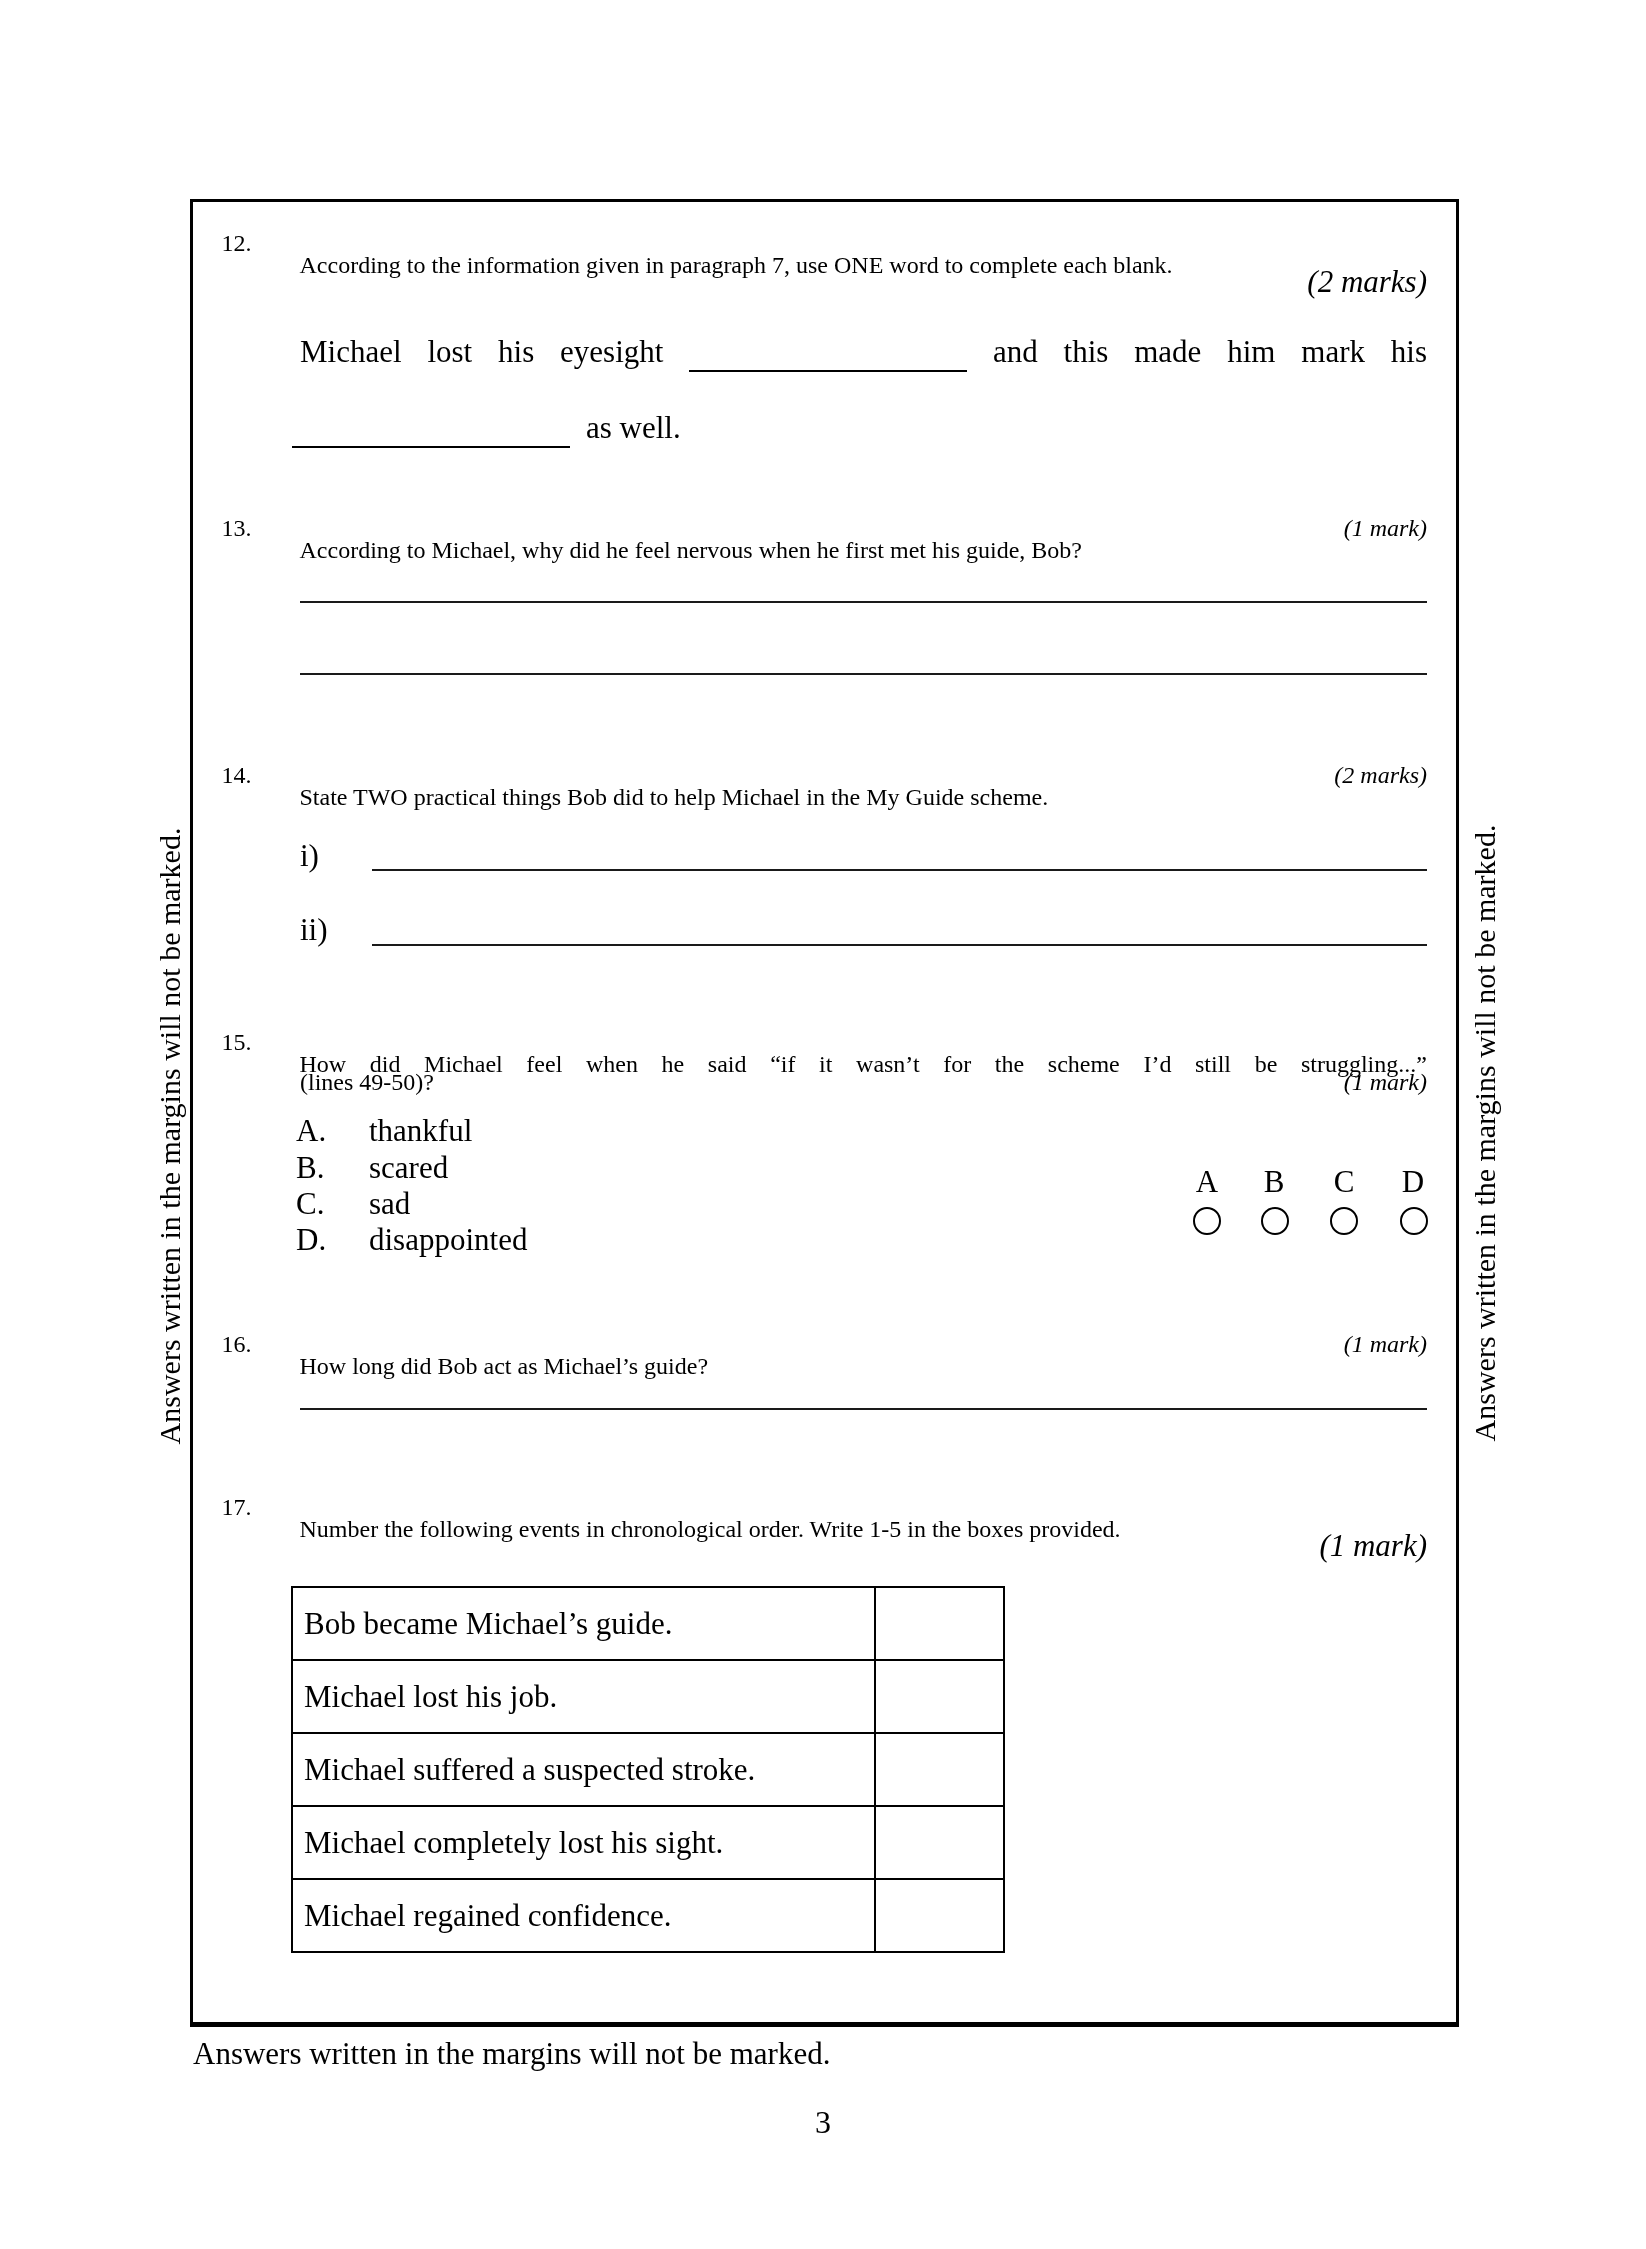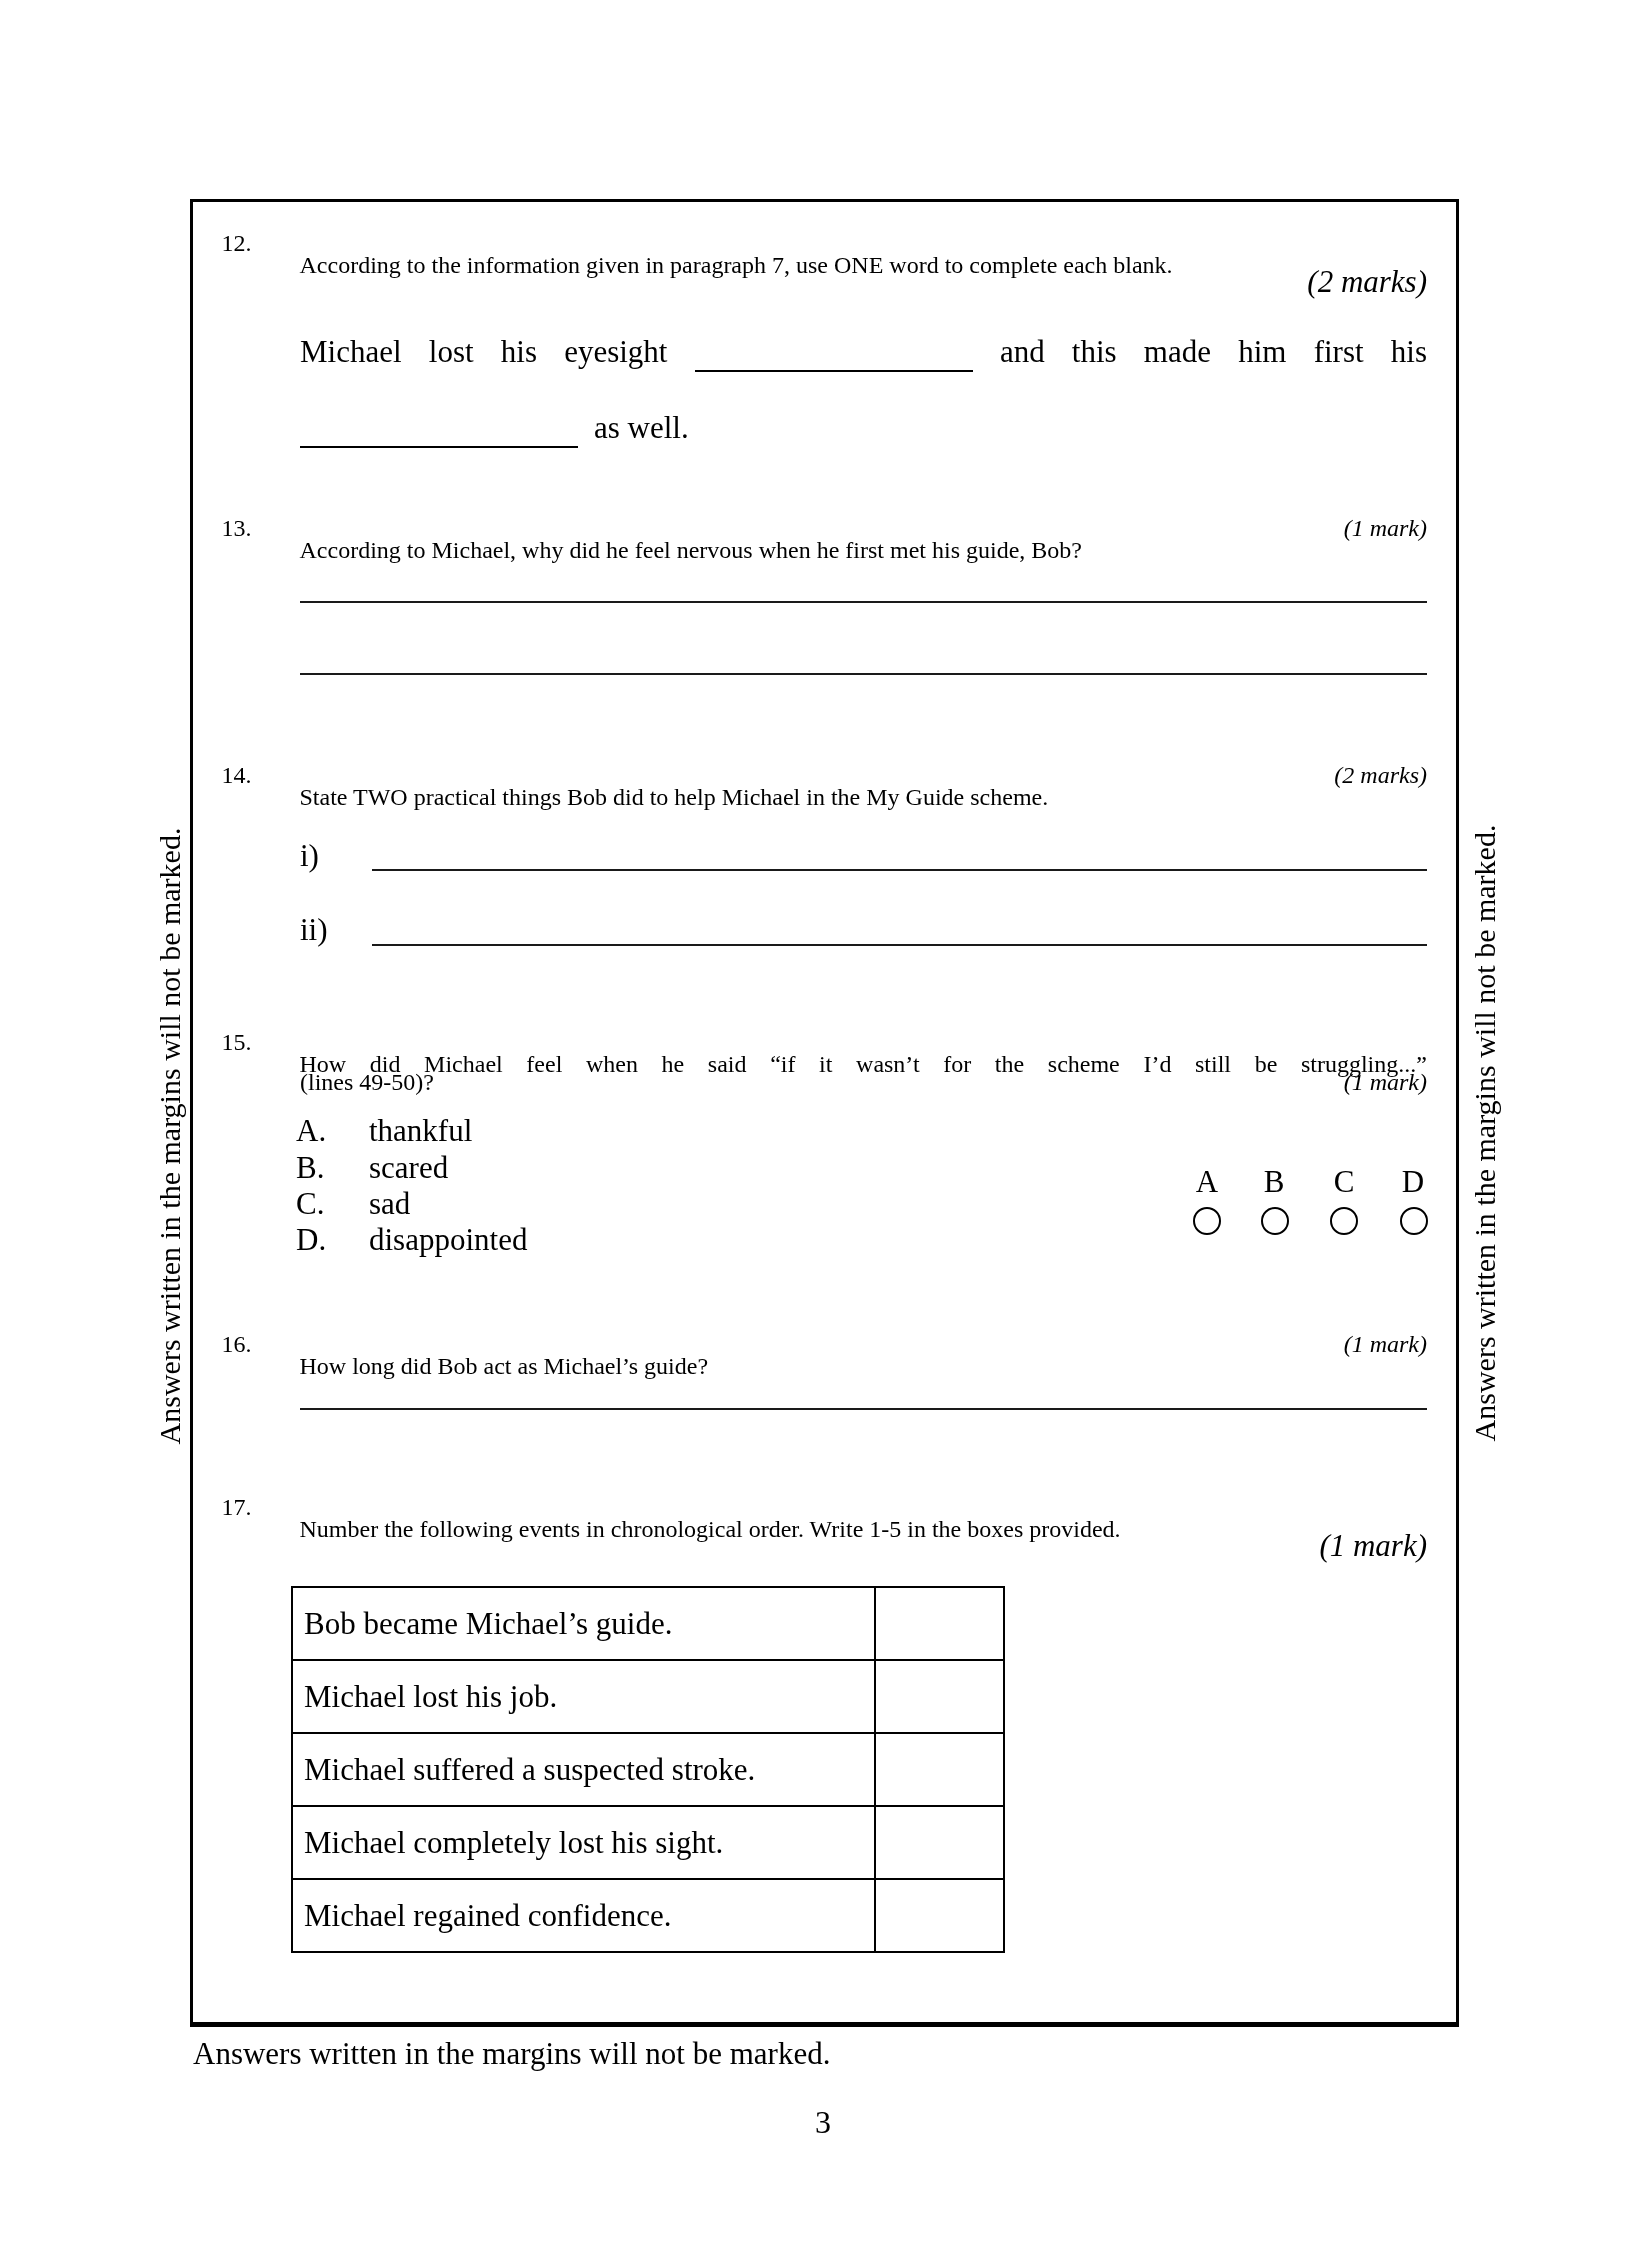--- a/index.html
+++ b/index.html
@@ -10,21 +10,21 @@
   .box{
     position:absolute;left:190px;top:199px;width:1269px;height:1828px;
     border:3.7px solid #000;border-bottom-width:5.1px;box-sizing:border-box;
   }
   .q-row{position:absolute;left:28.5px;right:29px;display:flex;align-items:flex-start;font-size:24px;line-height:40px;white-space:nowrap;}
   .q-num{flex:none;width:78px;}
   .q-text{flex:none;margin-top:22px;}
   .marks{font-style:italic;margin-left:auto;flex:none;}
   .marks-row{position:absolute;right:29px;font-size:31px;line-height:40px;font-style:italic;text-align:right;}
   .fill-row{position:absolute;left:107px;right:29px;display:flex;justify-content:space-between;align-items:baseline;font-size:31px;line-height:41px;}
-  .fill-row2{position:absolute;left:107px;right:29px;display:flex;align-items:baseline;font-size:31px;line-height:41px;}
+  .fill-row2{position:absolute;left:99px;right:29px;display:flex;align-items:baseline;font-size:31px;line-height:41px;}
   .blank{display:inline-block;width:278px;height:28px;border-bottom:2.2px solid #000;align-self:flex-end;}
   .ans-line{position:absolute;right:29px;height:0;border-top:2.2px solid #1a1a1a;}
   .part-label{position:absolute;left:107px;font-size:31px;line-height:40px;}
   .option-row{position:absolute;left:103px;display:flex;font-size:31px;line-height:37px;white-space:nowrap;}
   .option-letter{flex:none;width:73px;}
   .abcd-letter{position:absolute;width:44px;text-align:center;font-size:31px;line-height:34px;}
   .bubble{position:absolute;width:28px;height:28px;border:2.2px solid #000;border-radius:50%;box-sizing:border-box;background:#fff;}
   table.events{
     position:absolute;left:98px;top:1384px;width:664px;height:357px;
     border-collapse:collapse;font-size:31px;table-layout:fixed;
@@ -61,21 +61,21 @@
     <div class="fill-row" style="top:129px;">
         <span>Michael</span>
         <span>lost</span>
         <span>his</span>
         <span>eyesight</span>
         <span class="blank"></span>
         <span>and</span>
         <span>this</span>
         <span>made</span>
         <span>him</span>
-        <span>first</span>
+        <span>mark</span>
         <span>his</span>
       </div>
     <div class="fill-row2" style="top:205px;">
       <span class="blank" style="margin-right:16px;"></span>
       <span>as well.</span>
     </div>
 
     <div class="q-row" style="top:306px;">
       <span class="q-num">13.</span>
       <span class="q-text">According to Michael, why did he feel nervous when he first met his guide, Bob?</span>

